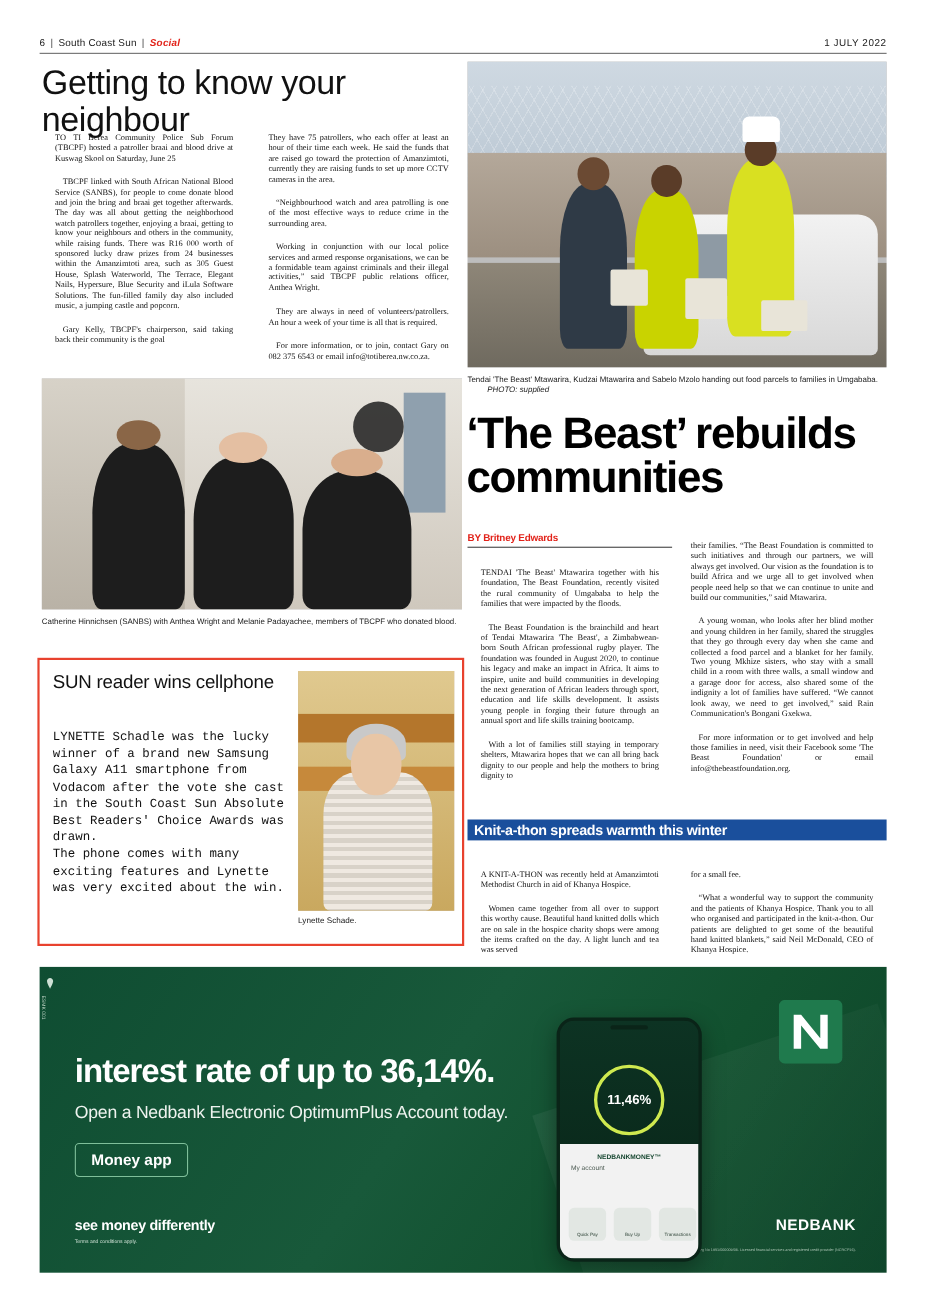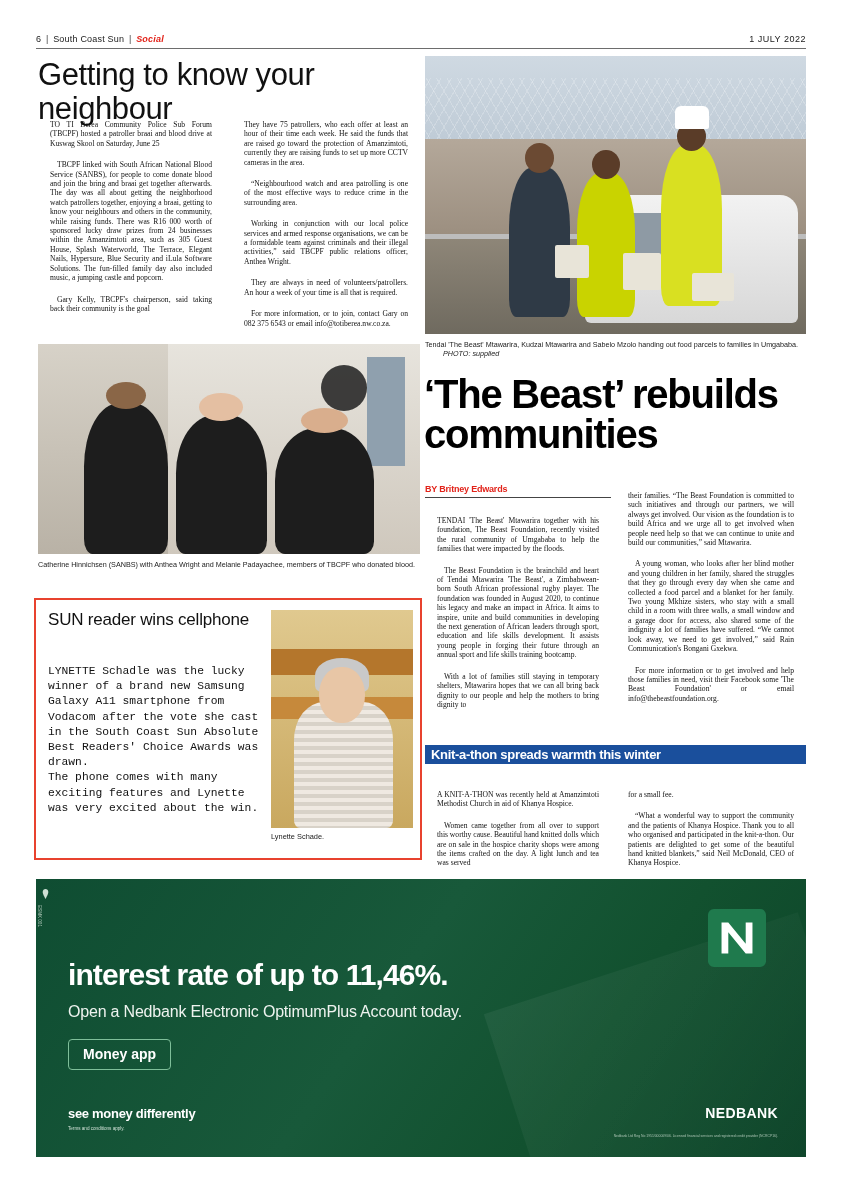--- a/index.html
+++ b/index.html
@@ -547,30 +547,43 @@
   <div class="ad">
     <div class="ad-sheen"></div>
 
     <svg class="ad-pin" viewBox="0 0 10 14">
       <path d="M5 0C2.8 0 1 1.8 1 4c0 3 4 10 4 10s4-7 4-10c0-2.2-1.8-4-4-4z" fill="#cfe0d5"></path>
     </svg>
     <div class="ad-sidecode">ESMK 001</div>
 
     <div class="ad-head">
       <br>
-      <span>interest rate of up to 11,46%.</span>
+      <span>interest rate of up to 36,14%.</span>
     </div>
     <div class="ad-sub">Open a Nedbank Electronic OptimumPlus Account today.</div>
     <div class="ad-cta">Money app</div>
 
     <div class="ad-slogan">see money differently</div>
     <div class="ad-terms">Terms and conditions apply.</div>
 
     <svg class="ad-logo" viewBox="0 0 60 60">
       <rect x="0" y="0" width="60" height="60" rx="6" fill="#1f7a4d"></rect>
       <path d="M14 46V14h7l18 22V14h7v32h-7L21 24v22z" fill="#ffffff"></path>
     </svg>
     <div class="ad-brandname">NEDBANK</div>
     <div class="ad-legal">Nedbank Ltd Reg No 1951/000009/06. Licensed financial services and registered credit provider (NCRCP16).</div>
 
+    <div class="ad-phone">
+      <div class="screen-top"></div>
+      <div class="notch"></div>
+      <div class="ring">11,46%</div>
+      <div class="screen-bot"></div>
+      <div class="brandbar">NEDBANKMONEY™</div>
+      <div class="welcome">My account</div>
+      <div class="tiles">
+        <div class="tile">Quick Pay</div>
+        <div class="tile">Buy Up</div>
+        <div class="tile">Transactions</div>
+      </div>
+    </div>
   </div>
 
 </div>
 
 </body></html>

